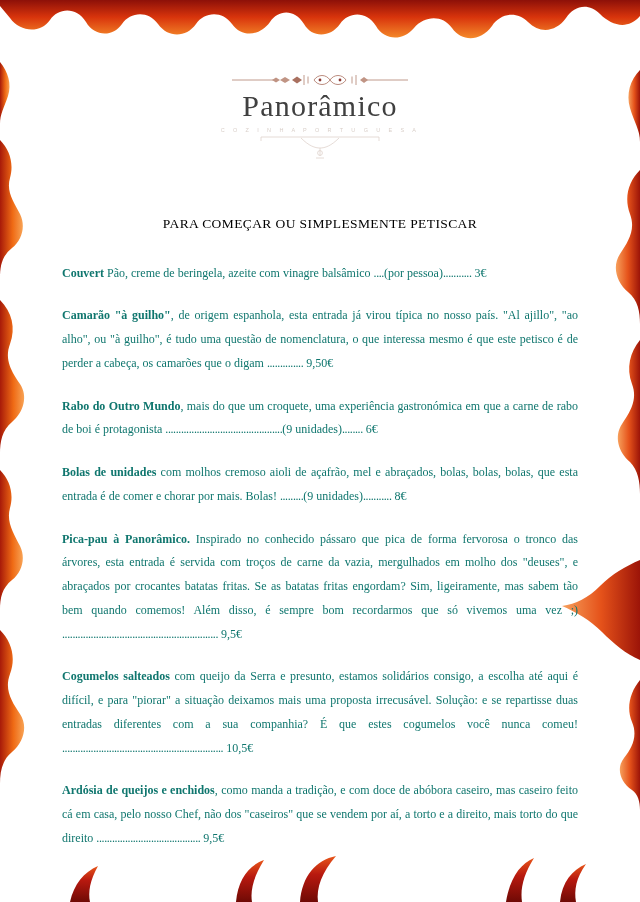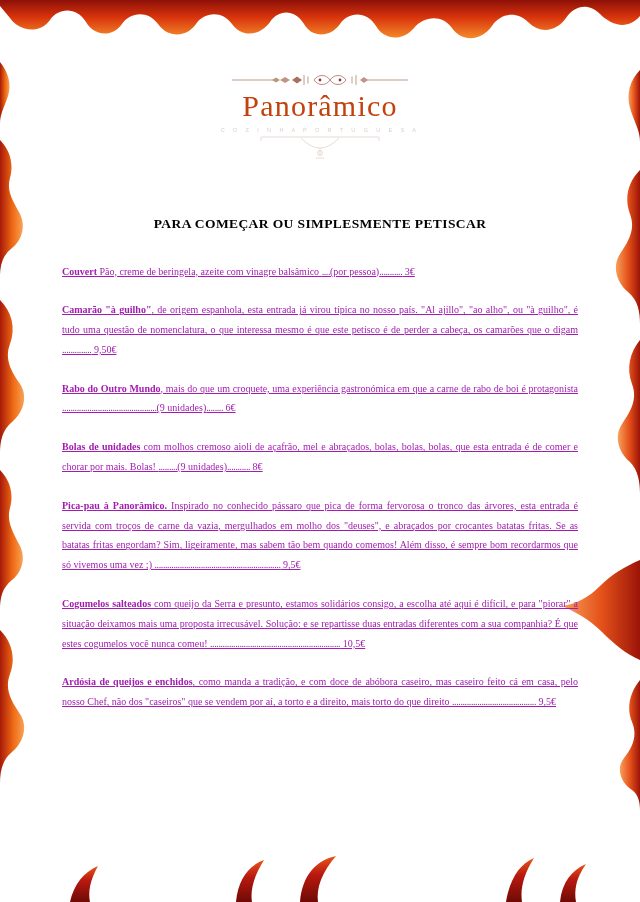--- a/index.html
+++ b/index.html
@@ -37,59 +37,58 @@
   
   .logo-block {
     text-align: center;
     padding-top: 72px;
   }
   .logo-ornament-top { height: 16px; margin: 0 auto 2px; display:block; }
   .logo-wordmark {
     font-family: "Liberation Serif", "DejaVu Serif", serif;
     font-size: 30px;
     letter-spacing: 1.2px;
-    color: #c2410c;
+    color: #404040;
     line-height: 1.05;
     font-weight: 400;
     margin: 0;
   }
   .logo-tagline {
     font-family: "Liberation Sans", sans-serif;
     font-size: 5.5px;
     letter-spacing: 3.4px;
     color: #d9cfc9;
     margin-top: 5px;
     text-transform: uppercase;
   }
   .logo-flourish { height: 26px; margin: 1px auto 0; display:block; }
 
   
   .section-title {
     text-align: center;
     font-family: "Liberation Serif", "DejaVu Serif", serif;
-    font-weight: bold;
+    font-weight: normal;
     font-size: 13.5px;
     letter-spacing: 0.4px;
     color: #000000;
     margin: 56px 0 0 0;
   }
 
   
   .menu-list {
     margin-top: 30px;
   }
   .menu-item {
     margin-bottom: 19px;
-    font-size: 10px;
+    font-size: 12px;
     line-height: 1.98;
     text-align: justify;
     text-justify: inter-word;
-    color: #a21caf;
+    color: #0f766e;
     hyphens: none;
-    text-decoration: underline;
   }
   .menu-item:last-child { margin-bottom: 0; }
   .item-name { font-weight: bold; }
   .leader { letter-spacing: -0.4px; }
   .price { white-space: nowrap; }
 </style>
 </head>
 <body>
 
 <div id="page">

